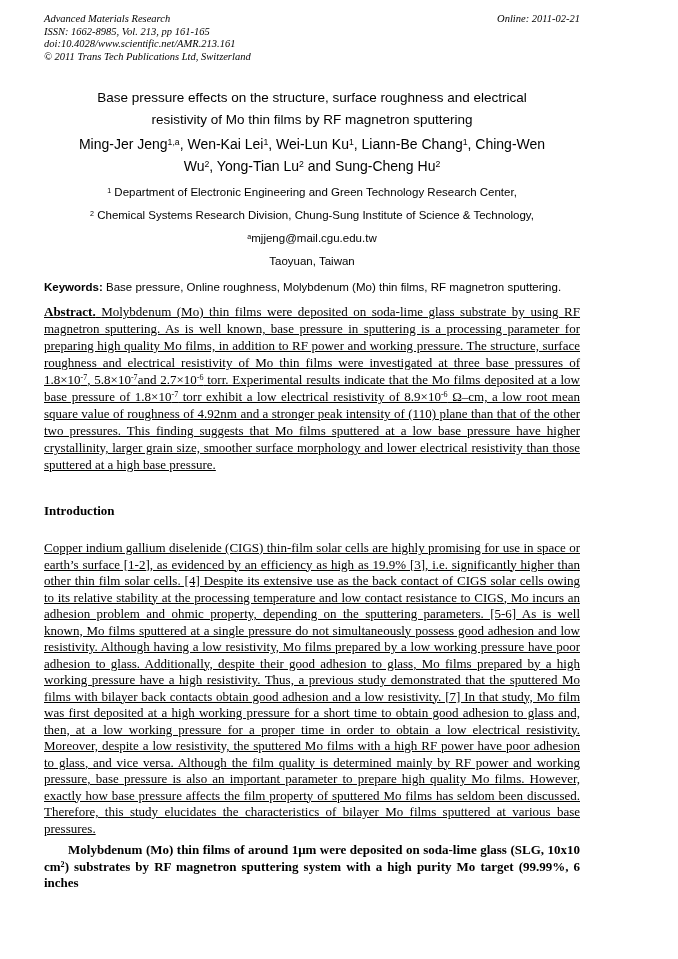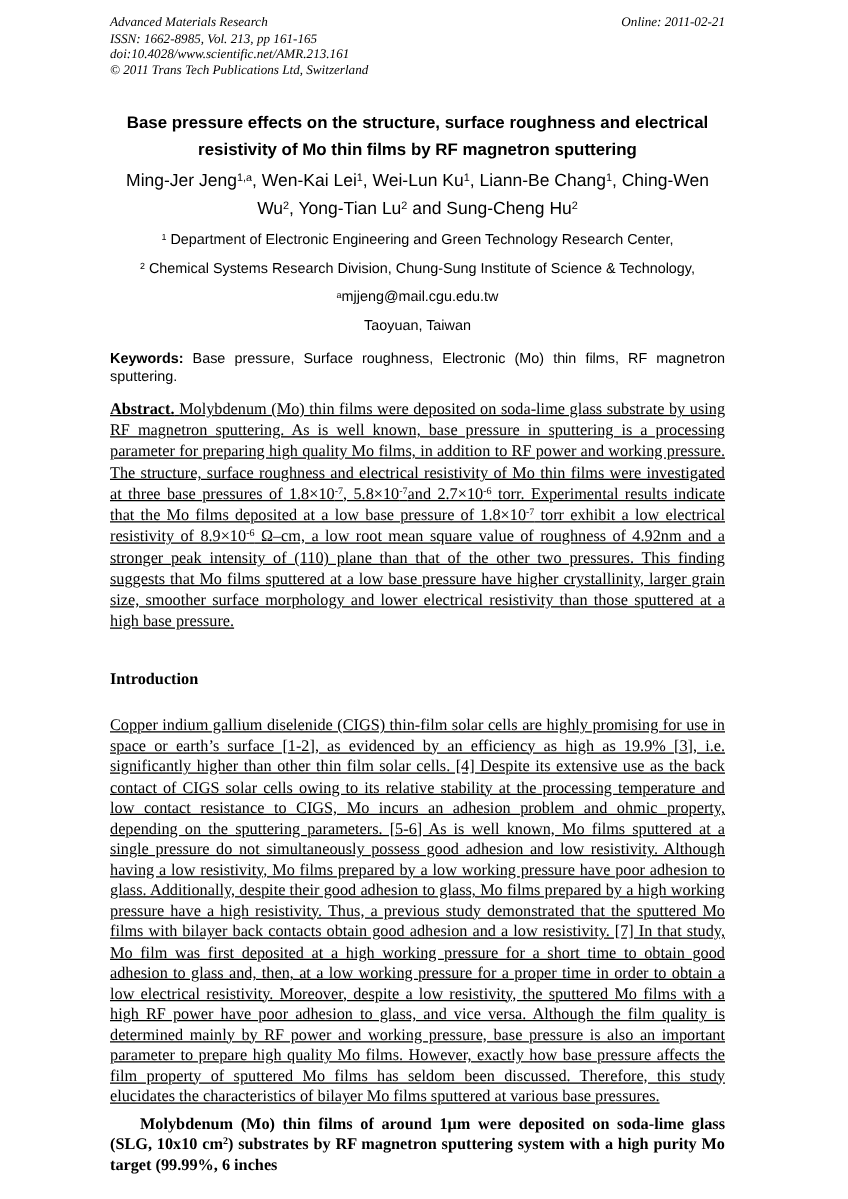--- a/index.html
+++ b/index.html
@@ -1,40 +1,40 @@
 <!DOCTYPE html>
 <html><head>
 <meta charset="utf-8">
 <style>
   html, body { margin: 0; padding: 0; background: #ffffff; }
   .page {
     position: relative;
     width: 638px;
     height: 959px;
     box-sizing: border-box;
-    padding: 13px 58px 0 88px;
+    padding: 13px 58px 0 44px;
     background: #ffffff;
     color: #000000;
     overflow: hidden;
   }
   
   .pub-header {
     display: flex;
     justify-content: space-between;
     align-items: flex-start;
     font-family: "Liberation Serif", "DejaVu Serif", serif;
     font-style: italic;
     font-size: 10.5px;
     line-height: 12.5px;
   }
   
   .title {
     margin: 24px 0 0 0;
     font-family: "Liberation Sans", "DejaVu Sans", sans-serif;
-    font-weight: bold;
+    font-weight: normal;
     font-size: 13.5px;
     line-height: 22px;
     text-align: center;
     white-space: pre-line;
   }
   .authors {
     margin-top: 2px;
     font-family: "Liberation Sans", "DejaVu Sans", sans-serif;
     font-size: 14px;
     line-height: 22px;
@@ -105,21 +105,21 @@
   <div class="authors">Ming-Jer Jeng<sup>1,a</sup>, Wen-Kai Lei<sup>1</sup>, Wei-Lun Ku<sup>1</sup>, Liann-Be Chang<sup>1</sup>, Ching-Wen
 Wu<sup>2</sup>, Yong-Tian Lu<sup>2</sup> and Sung-Cheng Hu<sup>2</sup></div>
 
   <div class="affiliations">
     <div><sup>1</sup> Department of Electronic Engineering and Green Technology Research Center,</div>
     <div><sup>2</sup> Chemical Systems Research Division, Chung-Sung Institute of Science &amp; Technology,</div>
     <div><sup>a</sup>mjjeng@mail.cgu.edu.tw</div>
     <div>Taoyuan, Taiwan</div>
   </div>
 
-  <p class="keywords"><span class="kw-label">Keywords:</span> <span>Base pressure, Surface roughness, Electronic (Mo) thin films, RF magnetron sputtering.</span></p>
+  <p class="keywords"><span class="kw-label">Keywords:</span> <span>Base pressure, Online roughness, Molybdenum (Mo) thin films, RF magnetron sputtering.</span></p>
 
   <p class="body-text abstract"><b>Abstract.</b> <span>Molybdenum (Mo) thin films were deposited on soda-lime glass substrate by using RF magnetron sputtering. As is well known, base pressure in sputtering is a processing parameter for preparing high quality Mo films, in addition to RF power and working pressure. The structure, surface roughness and electrical resistivity of Mo thin films were investigated at three base pressures of 1.8×10<sup>-7</sup>, 5.8×10<sup>-7</sup>and 2.7×10<sup>-6</sup> torr. Experimental results indicate that the Mo films deposited at a low base pressure of 1.8×10<sup>-7</sup> torr exhibit a low electrical resistivity of 8.9×10<sup>-6</sup> Ω–cm, a low root mean square value of roughness of 4.92nm and a stronger peak intensity of (110) plane than that of the other two pressures. This finding suggests that Mo films sputtered at a low base pressure have higher crystallinity, larger grain size, smoother surface morphology and lower electrical resistivity than those sputtered at a high base pressure.</span></p>
 
   <h2 class="section-heading">Introduction</h2>
   <p class="body-text intro-para">Copper indium gallium diselenide (CIGS) thin-film solar cells are highly promising for use in space or earth’s surface [1-2], as evidenced by an efficiency as high as 19.9% [3], i.e. significantly higher than other thin film solar cells. [4] Despite its extensive use as the back contact of CIGS solar cells owing to its relative stability at the processing temperature and low contact resistance to CIGS, Mo incurs an adhesion problem and ohmic property, depending on the sputtering parameters. [5-6] As is well known, Mo films sputtered at a single pressure do not simultaneously possess good adhesion and low resistivity. Although having a low resistivity, Mo films prepared by a low working pressure have poor adhesion to glass. Additionally, despite their good adhesion to glass, Mo films prepared by a high working pressure have a high resistivity. Thus, a previous study demonstrated that the sputtered Mo films with bilayer back contacts obtain good adhesion and a low resistivity. [7] In that study, Mo film was first deposited at a high working pressure for a short time to obtain good adhesion to glass and, then, at a low working pressure for a proper time in order to obtain a low electrical resistivity. Moreover, despite a low resistivity, the sputtered Mo films with a high RF power have poor adhesion to glass, and vice versa. Although the film quality is determined mainly by RF power and working pressure, base pressure is also an important parameter to prepare high quality Mo films. However, exactly how base pressure affects the film property of sputtered Mo films has seldom been discussed. Therefore, this study elucidates the characteristics of bilayer Mo films sputtered at various base pressures.</p>
 
   <p class="body-text indent">Molybdenum (Mo) thin films of around 1μm were deposited on soda-lime glass (SLG, 10x10 cm<sup>2</sup>) substrates by RF magnetron sputtering system with a high purity Mo target (99.99%, 6 inches</p>
 
 </div>
 

